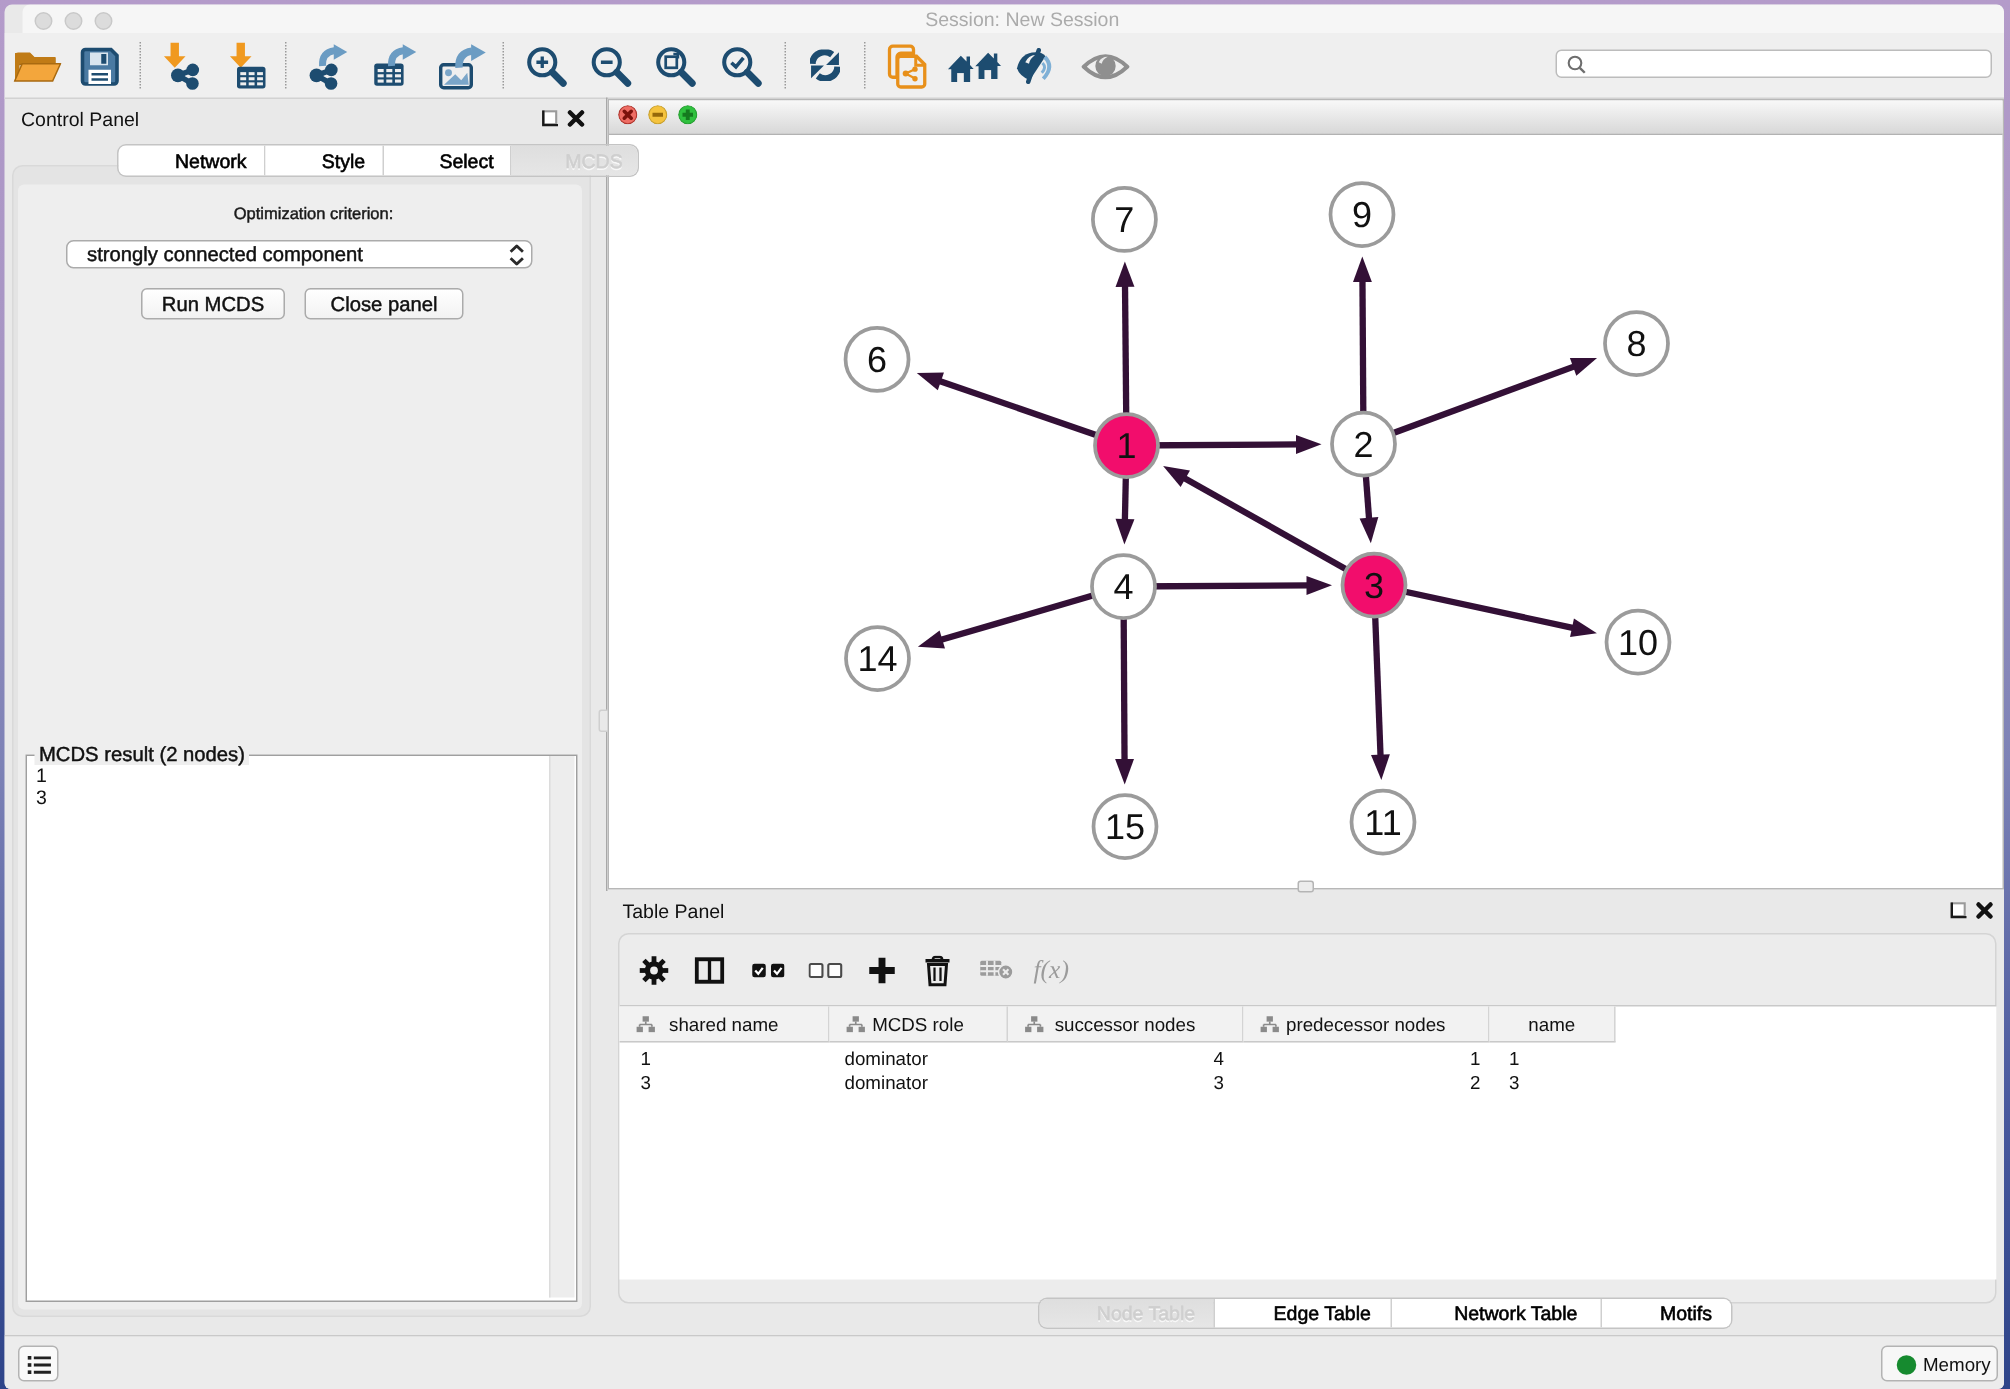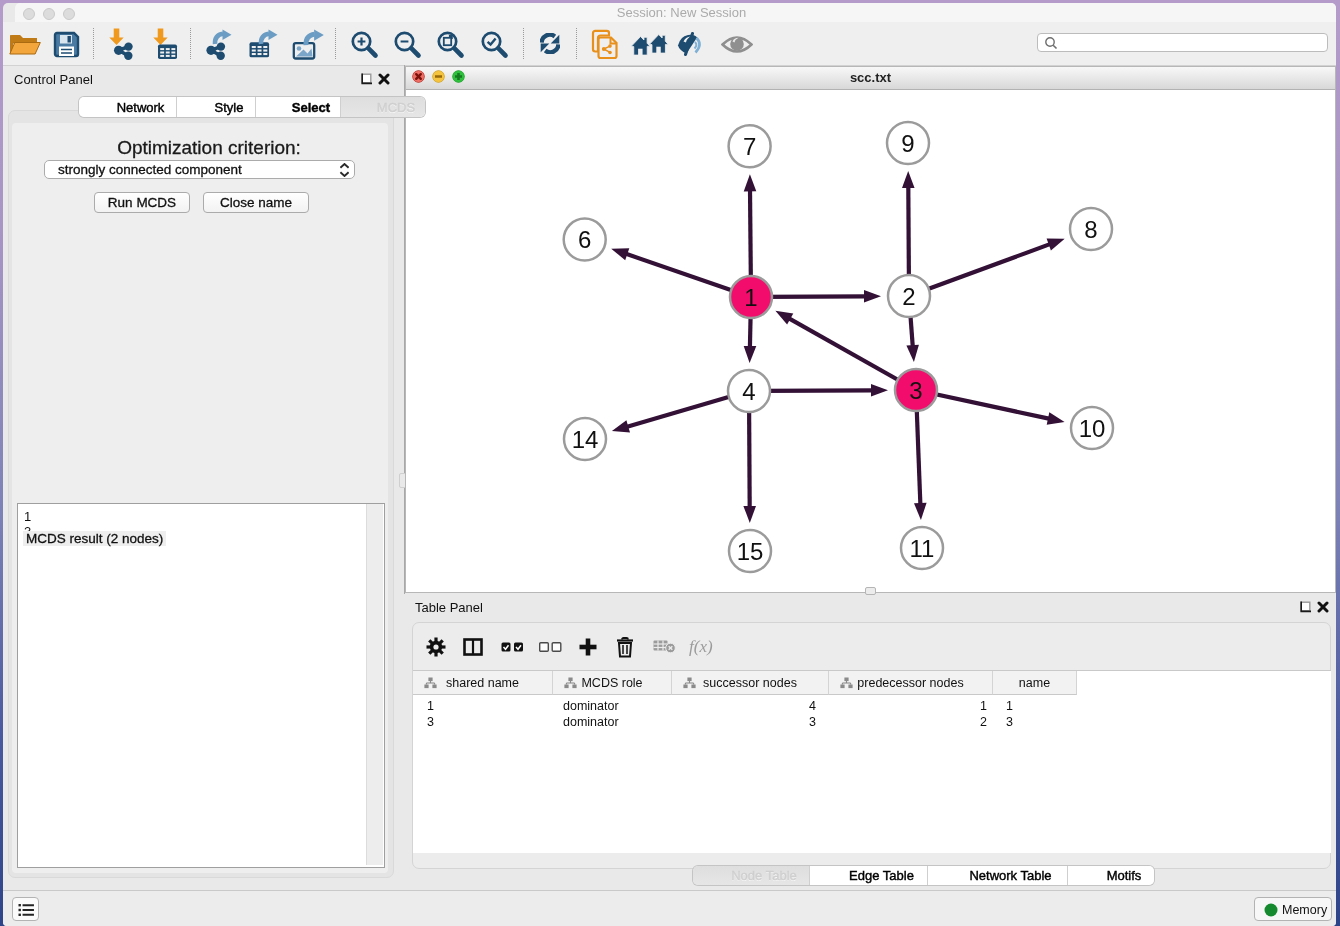--- a/index.html
+++ b/index.html
@@ -20,28 +20,28 @@
 #cp-title{position:absolute;left:11px;top:69px;font-size:13px;color:#111;}
 .tabs{position:absolute;display:flex;height:20px;z-index:5;border-radius:5px;overflow:hidden;
  box-shadow:0 0 0 1px #c4c4c4;font-size:13px;}
 .tab{background:#fff;color:#000;display:flex;align-items:center;justify-content:center;-webkit-text-stroke:0.4px currentColor;
  border-right:1px solid #cfcfcf;padding-left:26px;}
 .tab:last-child{border-right:none;}
 .tab.sel{background:linear-gradient(#dedede,#e6e6e6);color:#cfcfcf;text-shadow:0 1px 0 #f8f8f8;}
 #cp-outer{position:absolute;left:5px;top:107px;width:384px;height:766px;background:#e4e4e4;
  border:1px solid #d9d9d9;border-radius:7px;}
 #cp-inner{position:absolute;left:9px;top:120px;width:376px;height:750px;background:#eeeeee;border-radius:4px;}
-#optlabel{position:absolute;left:6px;top:134px;width:400px;text-align:center;font-size:19px;color:#1a1a1a;-webkit-text-stroke:0.3px #1a1a1a;}
+#optlabel{position:absolute;left:6px;top:134px;width:400px;text-align:center;font-size:11px;color:#1a1a1a;-webkit-text-stroke:0.3px #1a1a1a;}
 #combo{position:absolute;left:41px;top:157px;width:296px;height:17px;background:#fff;
  border:1px solid #ababab;border-radius:5px;font-size:13.5px;color:#111;line-height:17px;padding-left:13px;-webkit-text-stroke:0.3px #111;box-sizing:content-box;}
 .btn{position:absolute;height:19px;-webkit-text-stroke:0.3px #111;background:linear-gradient(#ffffff,#f2f2f2);border:1px solid #ababab;
  border-radius:4px;font-size:13.5px;color:#111;text-align:center;line-height:19px;}
 #fieldset{position:absolute;left:14px;top:500px;width:366px;height:363px;
  border:1px solid #9f9f9f;background:#fff;}
-#fs-legend{position:absolute;left:20px;top:492px;background:#eeeeee;padding:0 3px;font-size:13.5px;color:#111;margin-top:36px;-webkit-text-stroke:0.3px #111;}
+#fs-legend{position:absolute;left:20px;top:492px;background:#eeeeee;padding:0 3px;font-size:13.5px;color:#111;-webkit-text-stroke:0.3px #111;}
 #fs-scroll{position:absolute;right:1px;top:0px;width:16px;height:361px;background:#ededed;
  border-left:1px solid #dcdcdc;}
 #fs-text{position:absolute;left:6px;top:5px;font-size:13px;color:#111;line-height:15px;}
 #divline{position:absolute;left:401px;top:62px;width:1px;height:529px;background:#a8a8a8;}
 #grip1{position:absolute;left:396px;top:470px;width:6px;height:13px;background:#e9e9e9;
  border:1px solid #cfcfcf;border-radius:2px;}
 #frame{position:absolute;left:402px;top:63px;width:931px;height:527px;background:#fff;
  border:1px solid #b7b7b7;box-sizing:border-box;}
 #ftitle{position:absolute;left:0;top:0;width:100%;height:22px;
  background:linear-gradient(#f8f8f8,#d8d8d8);border-bottom:1px solid #b2b2b2;}
@@ -237,34 +237,34 @@
     </svg>
     <svg class="abs" style="left:375px;top:70px;" width="12" height="12" viewBox="0 0 12 12">
       <g stroke="#111" stroke-width="3" stroke-linecap="round">
         <line x1="2" y1="2" x2="10" y2="10"></line>
         <line x1="10" y1="2" x2="2" y2="10"></line>
       </g>
     </svg>
   <div class="tabs" style="left:76px;top:94px;">
     <div class="tab" style="width:71px;">Network</div>
     <div class="tab" style="width:52px;">Style</div>
-    <div class="tab" style="width:58px;font-weight:bold;">Select</div>
+    <div class="tab" style="width:58px;">Select</div>
     <div class="tab sel" style="width:58px;">MCDS</div>
   </div>
   <div id="cp-outer"></div>
   <div id="cp-inner"></div>
   <div id="optlabel">Optimization criterion:</div>
   <div id="combo">strongly connected component<svg class="abs" style="right:4px;top:2px;" width="11" height="14" viewBox="0 0 11 14">
         <g fill="none" stroke="#2a2a2a" stroke-width="1.9">
           <path d="M1.4,4.8 L5.5,1 L9.6,4.8"></path>
           <path d="M1.4,9.2 L5.5,13 L9.6,9.2"></path>
         </g>
       </svg></div>
   <div class="btn" style="left:91px;top:189px;width:94px;">Run MCDS</div>
-  <div class="btn" style="left:200px;top:189px;width:104px;">Close name</div>
+  <div class="btn" style="left:200px;top:189px;width:104px;">Close panel</div>
   <div id="fieldset">
     <div id="fs-scroll"></div>
     <div id="fs-text">1<br>3</div>
   </div>
   <div id="fs-legend">MCDS result (2 nodes)</div>
   <div id="divline"></div>
   <div id="grip1"></div>
   <div id="frame">
     <div id="ftitle">
       <svg class="ftl" style="left:6.3px;" width="13" height="13" viewBox="0 0 13 13">
@@ -278,21 +278,20 @@
           <circle cx="6.5" cy="6.5" r="6" fill="#f5c33e" stroke="#caa22e" stroke-width="0.8"></circle>
           <line x1="3" y1="6.5" x2="10" y2="6.5" stroke="#96690a" stroke-width="2.6"></line>
         </svg>
         <svg class="ftl" style="left:45.8px;" width="13" height="13" viewBox="0 0 13 13">
           <circle cx="6.5" cy="6.5" r="6" fill="#2fc13e" stroke="#27a132" stroke-width="0.8"></circle>
           <g stroke="#157a1f" stroke-width="2.6">
             <line x1="3" y1="6.5" x2="10" y2="6.5"></line>
             <line x1="6.5" y1="3" x2="6.5" y2="10"></line>
           </g>
         </svg>
-      <div id="ftext">scc.txt</div>
     </div>
     <svg class="abs" style="left:1px;top:22px;" width="928" height="503" viewBox="407 89 928 503" font-family="Liberation Sans,sans-serif">
         <g stroke="#331036" stroke-width="4.2">
           <line x1="751.0" y1="297.0" x2="750.0" y2="189.3"></line>
           <line x1="751.0" y1="297.0" x2="625.3" y2="253.6"></line>
           <line x1="751.0" y1="297.0" x2="866.0" y2="296.3"></line>
           <line x1="751.0" y1="297.0" x2="749.9" y2="348.0"></line>
           <line x1="909.0" y1="296.0" x2="908.3" y2="186.0"></line>
           <line x1="909.0" y1="296.0" x2="1050.6" y2="243.9"></line>
           <line x1="909.0" y1="296.0" x2="912.8" y2="347.1"></line>

